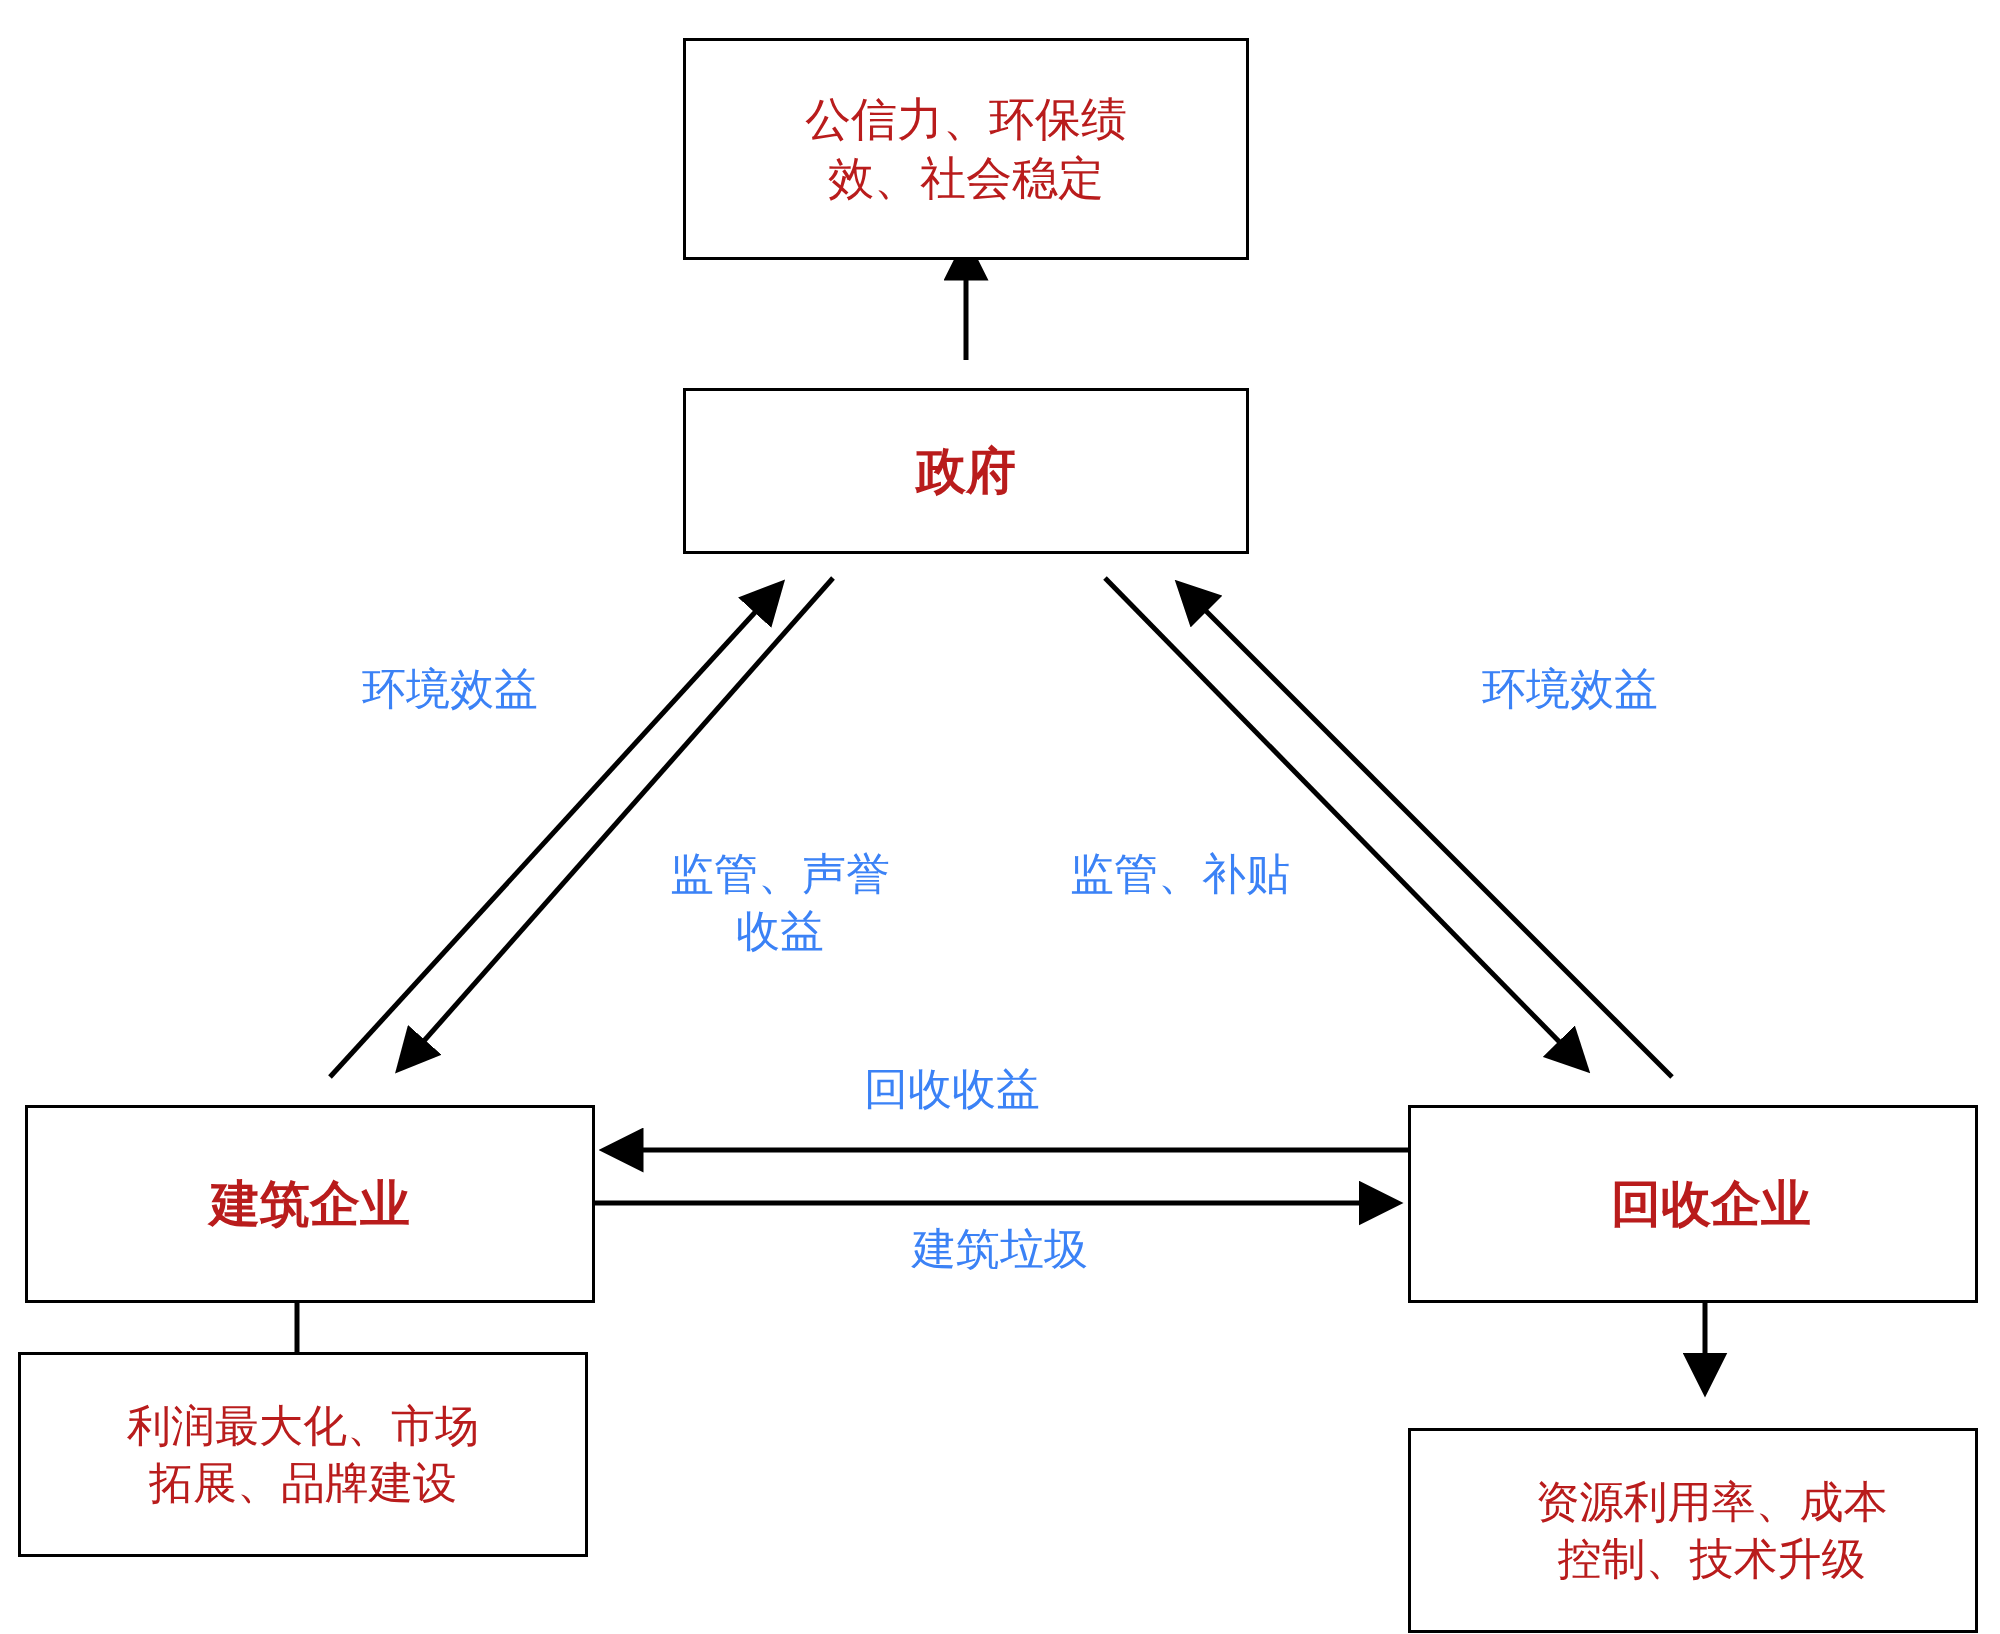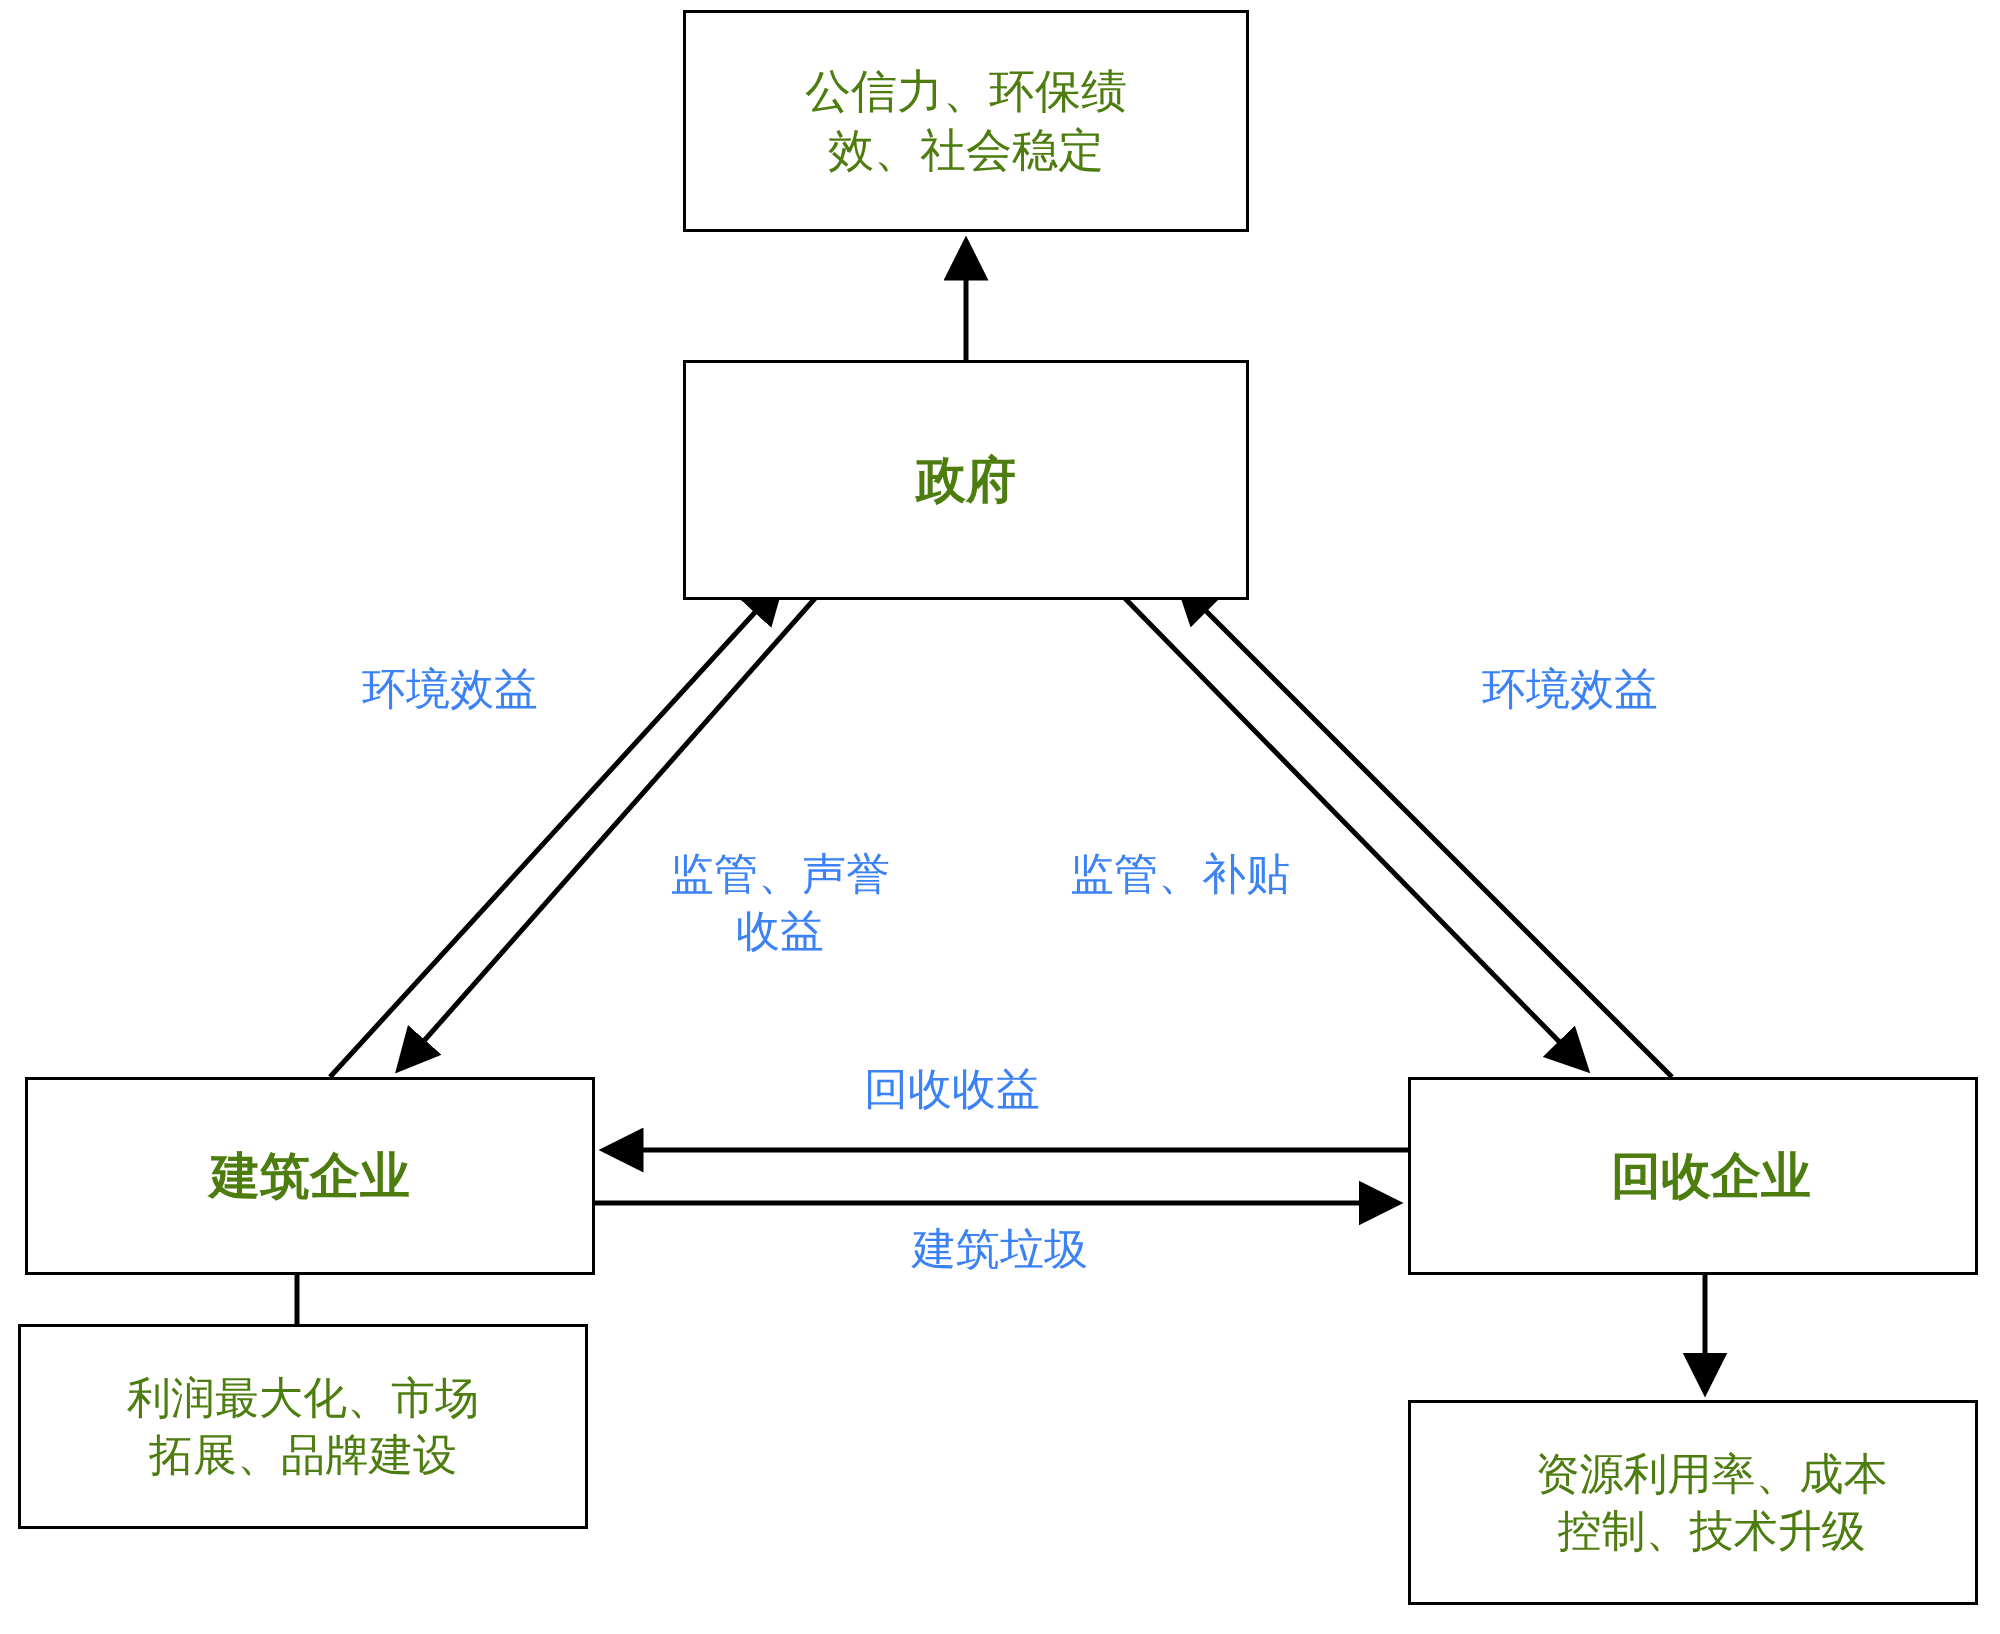--- a/index.html
+++ b/index.html
@@ -25,38 +25,39 @@
   }
   .node {
     position: absolute;
     box-sizing: border-box;
     border: 3px solid #000000;
     background: #ffffff;
     display: flex;
     align-items: center;
     justify-content: center;
     text-align: center;
-    color: #4d7c0f;
+    color: #b91c1c;
     line-height: 1.28;
     white-space: pre-line;
+    margin-top: 28px;
   }
   .node.bold {
     font-weight: bold;
   }
   .edge-label {
     position: absolute;
     color: #3b82f6;
     text-align: center;
     white-space: pre-line;
     line-height: 1.3;
   }
 
   
   #node-goal-gov   { left: 683px;  top: 10px;   width: 566px; height: 222px; font-size: 46px; }
-  #node-gov        { left: 683px;  top: 360px;  width: 566px; height: 240px; font-size: 50px; }
+  #node-gov        { left: 683px;  top: 360px;  width: 566px; height: 166px; font-size: 50px; }
   #node-construct  { left: 25px;   top: 1077px; width: 570px; height: 198px; font-size: 50px; }
   #node-recycle    { left: 1408px; top: 1077px; width: 570px; height: 198px; font-size: 50px; padding-left: 36px; }
   #node-goal-con   { left: 18px;   top: 1324px; width: 570px; height: 205px; font-size: 44px; }
   #node-goal-rec   { left: 1408px; top: 1400px; width: 570px; height: 205px; font-size: 44px; padding-left: 37px; }
 
   
   #label-env-left   { left: 300px;  top: 660px;  width: 300px; font-size: 44px; }
   #label-env-right  { left: 1420px; top: 660px;  width: 300px; font-size: 44px; }
   #label-reg-rep    { left: 600px;  top: 845px;  width: 360px; font-size: 44px; }
   #label-reg-sub    { left: 1000px; top: 845px;  width: 360px; font-size: 44px; }

